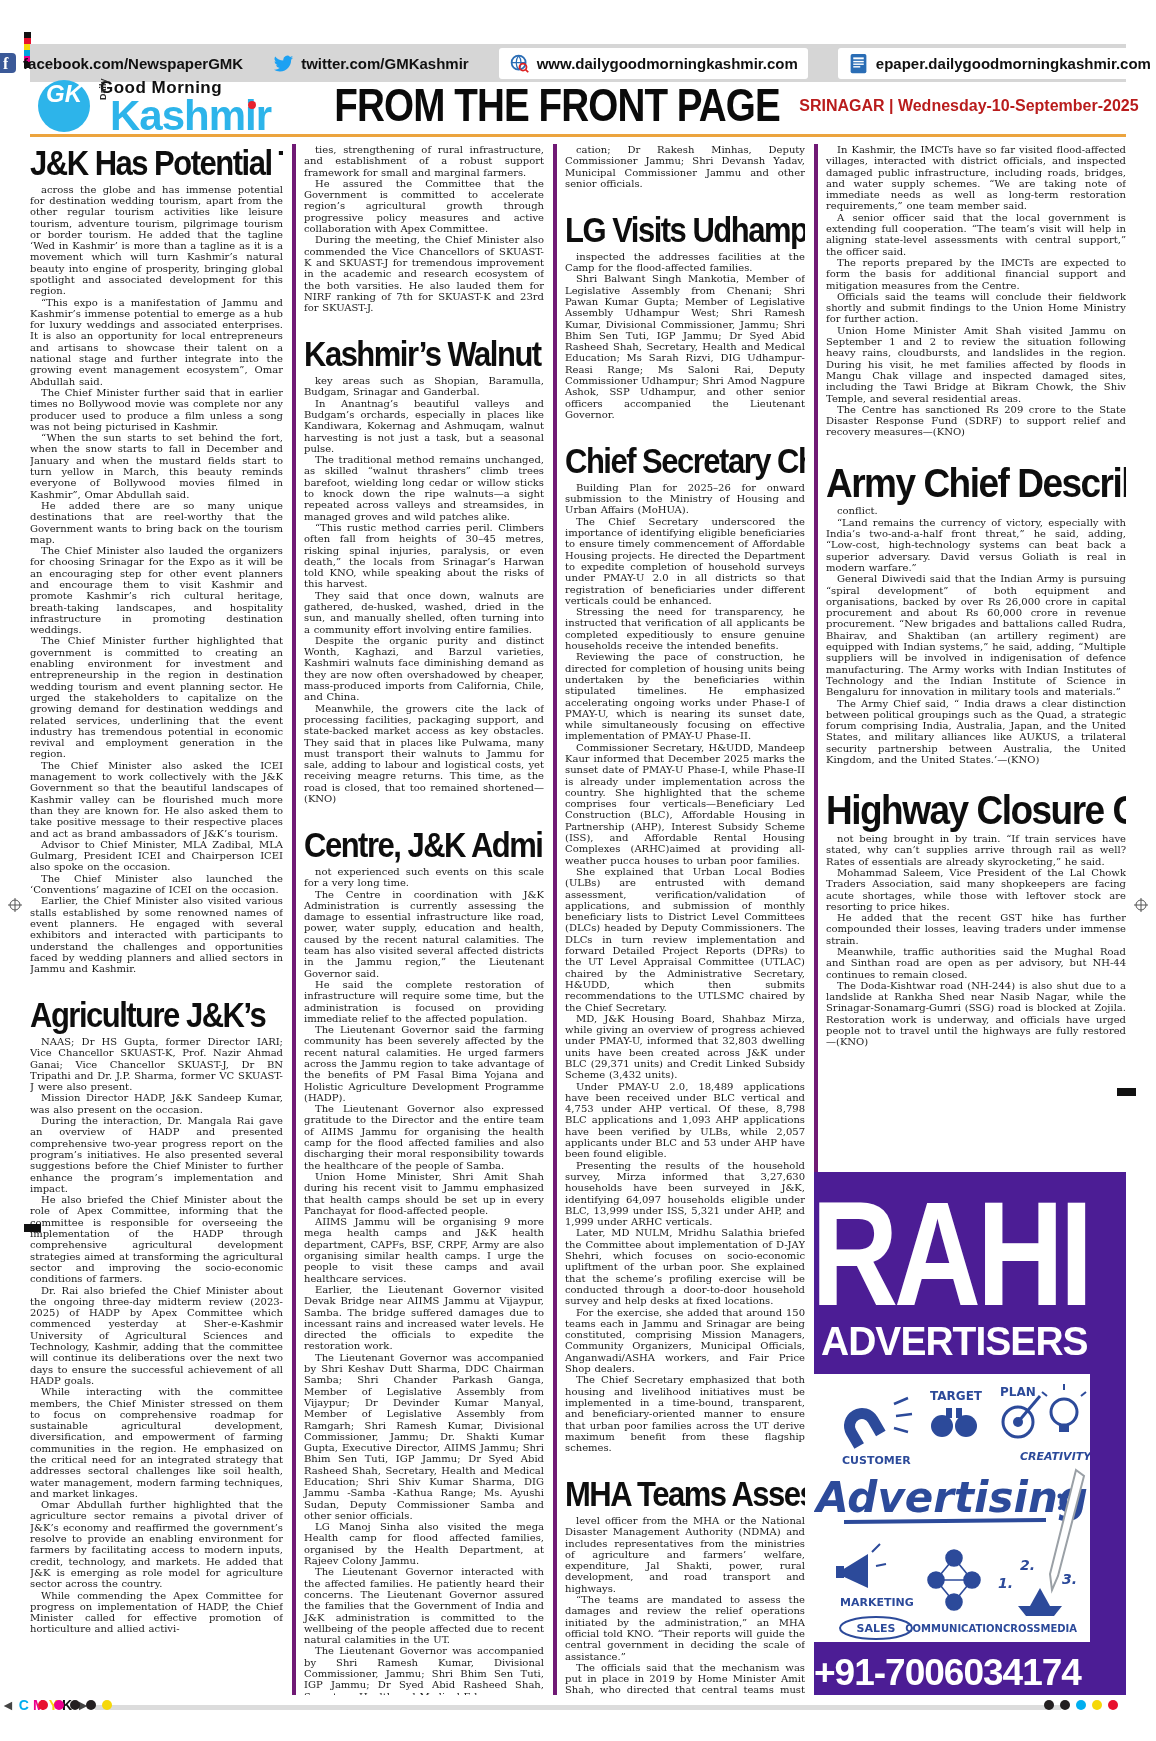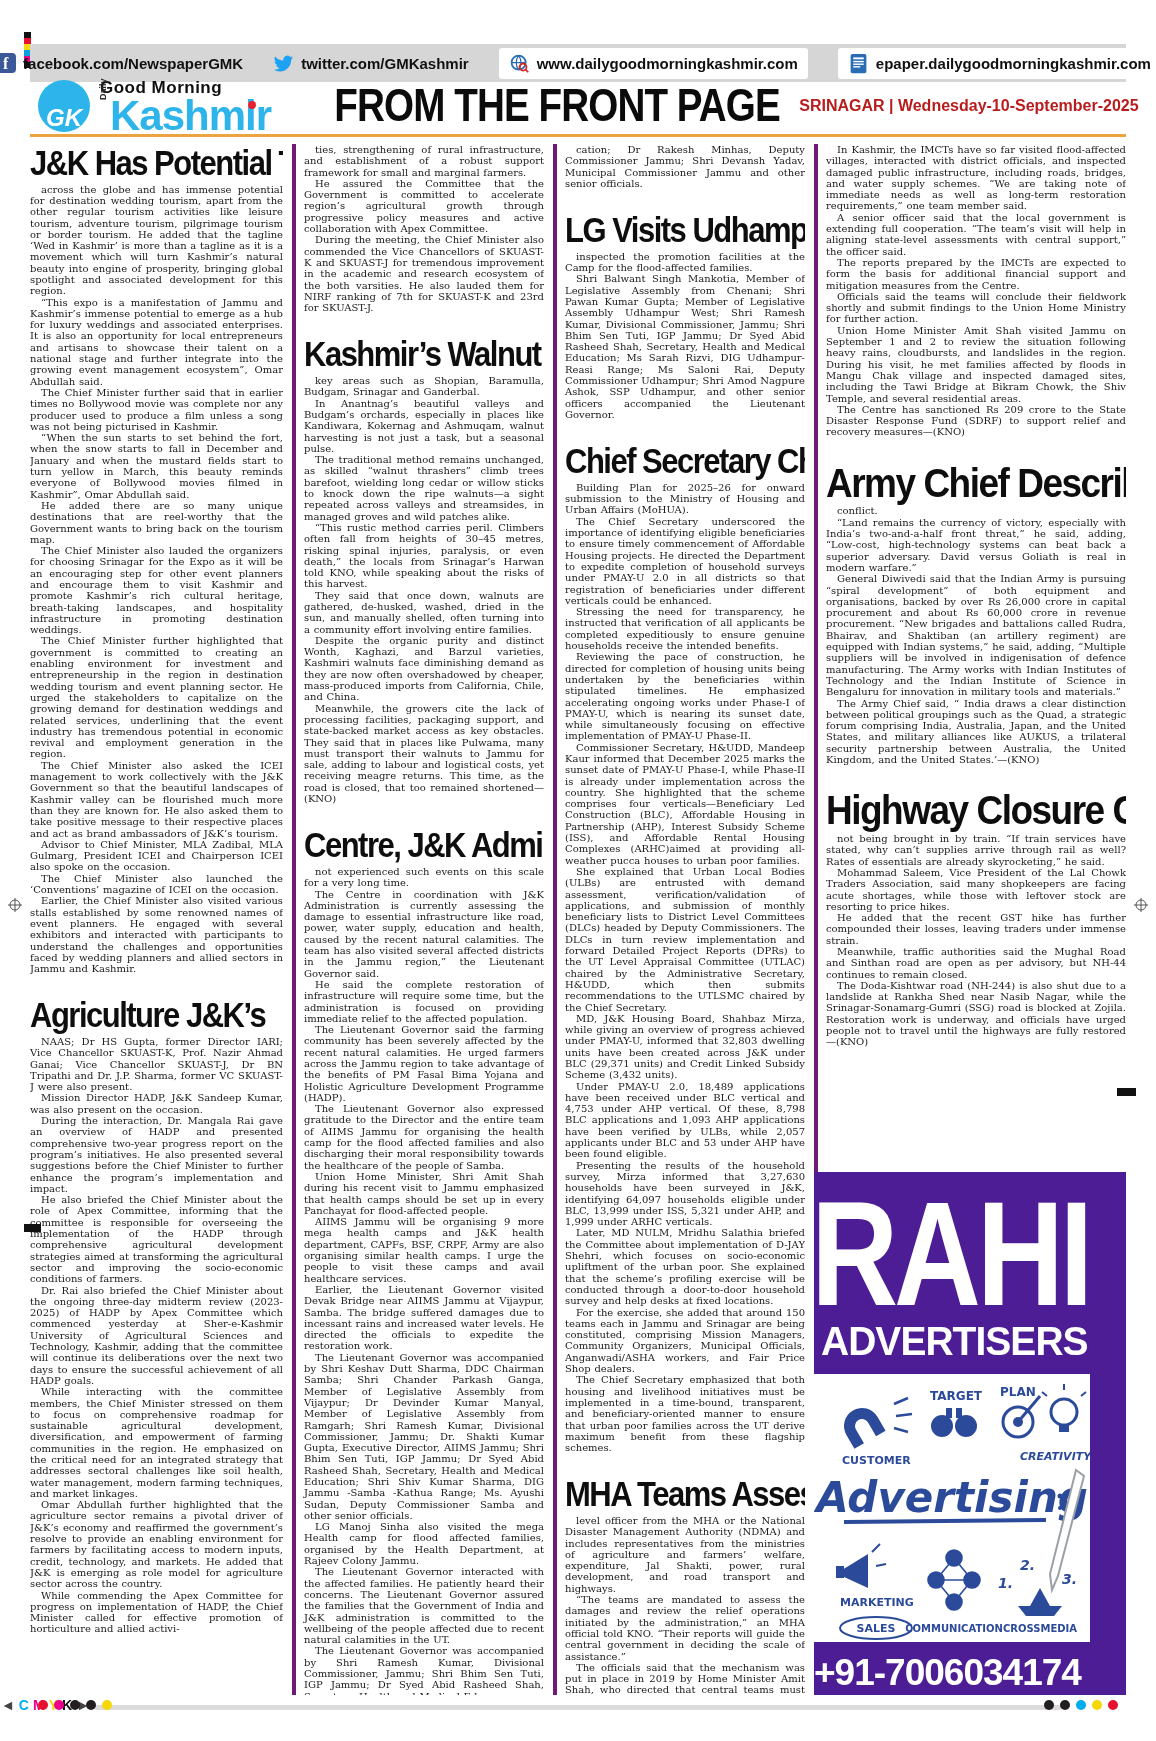--- a/index.html
+++ b/index.html
@@ -20,21 +20,21 @@
   }
   .social-item { display:flex; align-items:center; gap:7px; font-size:15px; font-weight:bold; color:#111; }
   .social-item.chip { background:#ffffff; padding:5px 10px; border-radius:3px; }
   .si-icon { width:21px; height:21px; display:inline-flex; align-items:center; justify-content:center; }
   .fb-badge { width:20px; height:20px; background:#3b5998; color:#fff; border-radius:4px;
     font-family:"Liberation Serif",serif; font-weight:bold; font-size:16px; display:flex; align-items:flex-end; justify-content:center; }
   
   .masthead { position:absolute; left:38px; right:30px; top:80px; height:52px; display:flex; align-items:center; }
   .gk-logo { width:52px; height:52px; border-radius:50%; background:var(--accent,#2db4ea);
     color:#fff; font-family:"Liberation Sans",sans-serif; font-weight:bold; font-size:24px; font-style:italic;
-    display:flex; align-items:flex-end; justify-content:center; flex:0 0 auto; }
+    display:flex; align-items:flex-start; justify-content:center; flex:0 0 auto; }
   .brand { margin-left:10px; position:relative; width:215px; flex:0 0 auto; }
   .brand-top { font-family:"Liberation Sans",sans-serif; font-weight:bold; font-size:17px; color:#101010; letter-spacing:0.5px; }
   .brand-daily { position:absolute; left:-2px; top:22px; font-family:"Liberation Sans",sans-serif;
     font-size:9px; font-weight:bold; color:#2a2a2a; transform:rotate(-90deg); transform-origin:left top; }
   .brand-main { font-family:"Liberation Sans",sans-serif; font-weight:bold; font-size:42px; line-height:0.85;
     color:var(--accent,#2db4ea); letter-spacing:-1px; padding-left:10px; position:relative; }
   .brand-i-dot { position:absolute; width:8px; height:8px; border-radius:50%; background:#e8222d; left:148px; top:3px; }
   .front-banner { flex:1; text-align:center; font-family:"Liberation Sans",sans-serif; font-weight:bold;
     font-size:42px; letter-spacing:-1px; color:#0b0b0b; transform:scaleX(0.92) scaleY(1.08); white-space:nowrap; }
   .dateline { font-family:"Liberation Sans",sans-serif; font-weight:bold; font-size:16px; color:#b91c1c;
@@ -196,21 +196,21 @@
         <p>AIIMS Jammu will be organising 9 more mega health camps and J&amp;K health department, CAPFs, BSF, CRPF, Army are also organising similar health camps. I urge the people to visit these camps and avail healthcare services.</p>
         <p>Earlier, the Lieutenant Governor visited Devak Bridge near AIIMS Jammu at Vijaypur, Samba. The bridge suffered damages due to incessant rains and increased water levels. He directed the officials to expedite the restoration work.</p>
         <p>The Lieutenant Governor was accompanied by Shri Keshav Dutt Sharma, DDC Chairman Samba; Shri Chander Parkash Ganga, Member of Legislative Assembly from Vijaypur; Dr Devinder Kumar Manyal, Member of Legislative Assembly from Ramgarh; Shri Ramesh Kumar, Divisional Commissioner, Jammu; Dr. Shakti Kumar Gupta, Executive Director, AIIMS Jammu; Shri Bhim Sen Tuti, IGP Jammu; Dr Syed Abid Rasheed Shah, Secretary, Health and Medical Education; Shri Shiv Kumar Sharma, DIG Jammu -Samba -Kathua Range;  Ms. Ayushi Sudan, Deputy Commissioner Samba and other senior officials.</p>
         <p>LG Manoj Sinha also visited the mega Health camp for flood affected families, organised by the Health Department, at Rajeev Colony Jammu.</p>
         <p>The Lieutenant Governor interacted with the affected families. He patiently heard their concerns. The Lieutenant Governor assured the families that the Government of India and J&amp;K administration is committed to the wellbeing of the people affected due to recent natural calamities in the UT.</p>
         <p>The Lieutenant Governor was accompanied by Shri Ramesh Kumar, Divisional Commissioner, Jammu; Shri Bhim Sen Tuti, IGP Jammu; Dr Syed Abid Rasheed Shah, Secretary, Health and Medical Edu-</p>
       </div>
       <div class="col">
         <p>cation; Dr Rakesh Minhas, Deputy Commissioner Jammu; Shri Devansh Yadav, Municipal Commissioner Jammu and other senior officials.</p>
         <h2>LG Visits Udhampur,</h2>
-        <p>inspected the promotion facilities at the Camp for the flood-affected families.</p>
+        <p>inspected the addresses facilities at the Camp for the flood-affected families.</p>
         <p>Shri Balwant Singh Mankotia, Member of Legislative Assembly from Chenani; Shri Pawan Kumar Gupta; Member of Legislative Assembly Udhampur West; Shri Ramesh Kumar, Divisional Commissioner, Jammu; Shri Bhim Sen Tuti, IGP Jammu; Dr Syed Abid Rasheed Shah, Secretary, Health and Medical Education; Ms Sarah Rizvi, DIG Udhampur-Reasi Range; Ms Saloni Rai, Deputy Commissioner Udhampur; Shri Amod Nagpure Ashok, SSP Udhampur, and other senior officers accompanied the Lieutenant Governor.</p>
         <h2>Chief Secretary Chairs</h2>
         <p>Building Plan for 2025–26 for onward submission to the Ministry of Housing and Urban Affairs (MoHUA).</p>
         <p>The Chief Secretary underscored the importance of identifying eligible beneficiaries to ensure timely commencement of Affordable Housing projects. He directed the Department to expedite completion of household surveys under PMAY-U 2.0 in all districts so that registration of beneficiaries under different verticals could be enhanced.</p>
         <p>Stressing the need for transparency, he instructed that verification of all applicants be completed expeditiously to ensure genuine households receive the intended benefits.</p>
         <p>Reviewing the pace of construction, he directed for completion of housing units being undertaken by the beneficiaries within stipulated timelines. He emphasized accelerating ongoing works under Phase-I of PMAY-U, which is nearing its sunset date, while simultaneously focusing on effective implementation of PMAY-U Phase-II.</p>
         <p>Commissioner Secretary, H&amp;UDD, Mandeep Kaur informed that December 2025 marks the sunset date of PMAY-U Phase-I, while Phase-II is already under implementation across the country. She highlighted that the scheme comprises four verticals—Beneficiary Led Construction (BLC), Affordable Housing in Partnership (AHP), Interest Subsidy Scheme (ISS), and Affordable Rental Housing Complexes (ARHC)aimed at providing all-weather pucca houses to urban poor families.</p>
         <p>She explained that Urban Local Bodies (ULBs) are entrusted with demand assessment, verification/validation of applications, and submission of monthly beneficiary lists to District Level Committees (DLCs) headed by Deputy Commissioners. The DLCs in turn review implementation and forward Detailed Project Reports (DPRs) to the UT Level Appraisal Committee (UTLAC) chaired by the Administrative Secretary, H&amp;UDD, which then submits recommendations to the UTLSMC chaired by the Chief Secretary.</p>
         <p>MD, J&amp;K Housing Board, Shahbaz Mirza, while giving an overview of progress achieved under PMAY-U, informed that 32,803 dwelling units have been created across J&amp;K under BLC (29,371 units) and Credit Linked Subsidy Scheme (3,432 units).</p>
         <p>Under PMAY-U 2.0, 18,489 applications have been received under BLC vertical and 4,753 under AHP vertical. Of these, 8,798 BLC applications and 1,093 AHP applications have been verified by ULBs, while 2,057 applicants under BLC and 53 under AHP have been found eligible.</p>

